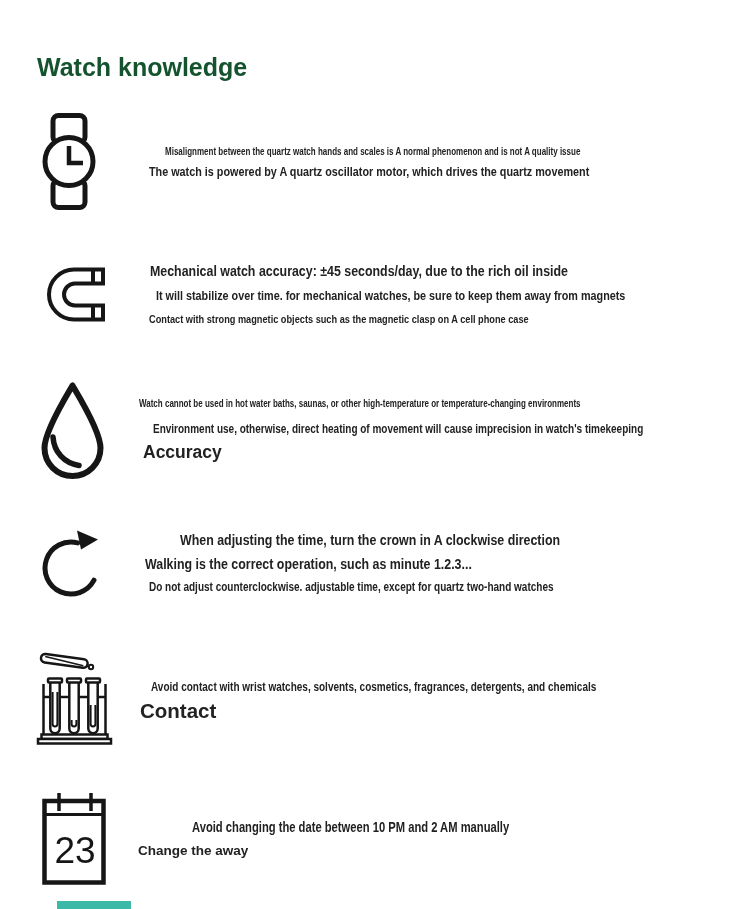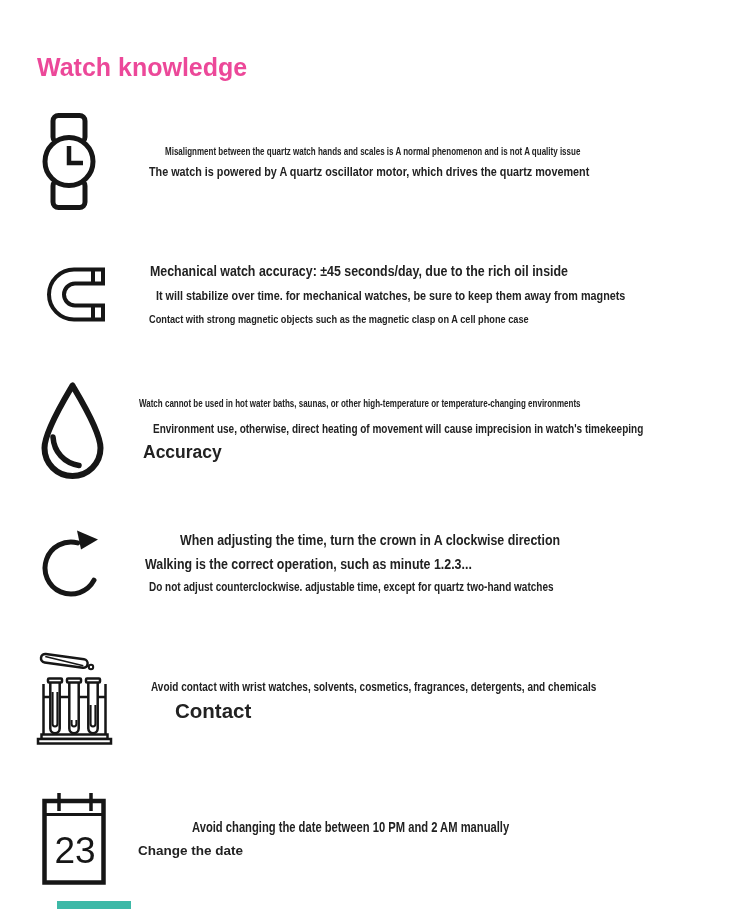--- a/index.html
+++ b/index.html
@@ -2,21 +2,21 @@
 <html><head>
 <meta charset="utf-8">
 <style>
   html,body{margin:0;padding:0;}
   body{
     width:750px;height:909px;position:relative;background:#ffffff;
     font-family:"Liberation Sans", sans-serif;color:#1e1e1e;overflow:hidden;
   }
   .line{position:absolute;white-space:nowrap;font-weight:700;color:#222;}
   .cond{transform:scaleX(0.80);transform-origin:0 50%;}
-  .title{position:absolute;left:37px;top:36px;font-size:25px;font-weight:700;color:#ec4899;white-space:nowrap;}
+  .title{position:absolute;left:37px;top:36px;font-size:25px;font-weight:700;color:#14532d;white-space:nowrap;}
   .icon{position:absolute;}
   .icon svg{display:block;width:100%;height:100%;}
   
   .ic-watch{left:42px;top:113px;width:60px;height:97px;}
   .s1a{left:165px;top:146px;font-size:10px;}
   .s1b{left:149px;top:164px;font-size:13.5px;}
   
   .ic-magnet{left:47px;top:267px;width:58px;height:55px;}
   .s2a{left:150px;top:262px;font-size:15.5px;}
   .s2b{left:156px;top:288px;font-size:13.5px;}
@@ -27,21 +27,21 @@
   .s3b{left:153px;top:422px;font-size:12.5px;}
   .s3c{left:143px;top:442px;font-size:17.5px;}
   
   .ic-rotate{left:41px;top:528px;width:64px;height:77px;}
   .s4a{left:180px;top:531px;font-size:15.5px;}
   .s4b{left:145px;top:555px;font-size:15.5px;}
   .s4c{left:149px;top:580px;font-size:12.5px;}
   
   .ic-tubes{left:36px;top:650px;width:77px;height:95px;}
   .s5a{left:151px;top:680px;font-size:12.5px;}
-  .s5b{left:140px;top:699px;font-size:20.5px;margin-left:35px;}
+  .s5b{left:140px;top:699px;font-size:20.5px;}
   
   .ic-cal{left:38px;top:792px;width:72px;height:93px;}
   .s6a{left:192px;top:819px;font-size:14px;}
   .s6b{left:138px;top:843px;font-size:13.5px;}
   
   .accent-bar{position:absolute;left:57px;top:901px;width:74px;height:8px;background:#3db9a7;}
 </style>
 </head>
 <body>
 
@@ -115,15 +115,15 @@
 
 <div class="icon ic-cal">
   <svg viewBox="0 0 64 93" fill="none" xmlns="http://www.w3.org/2000/svg">
     <rect x="2.5" y="9" width="59" height="81.5" fill="#ffffff" stroke="#161616" stroke-width="4.5"></rect>
     <path d="M2.5 22.5 H61.5" stroke="#161616" stroke-width="3"></path>
     <path d="M17 1 V19 M49 1 V19" stroke="#161616" stroke-width="3.5"></path>
     <text x="33" y="71" text-anchor="middle" font-size="37" font-weight="400" fill="#161616">23</text>
   </svg>
 </div>
 <div class="line cond s6a">Avoid changing the date between 10 PM and 2 AM manually</div>
-<div class="line s6b">Change the date</div>
+<div class="line s6b">Change the away</div>
 
 <div class="accent-bar"></div>
 
 </body></html>

